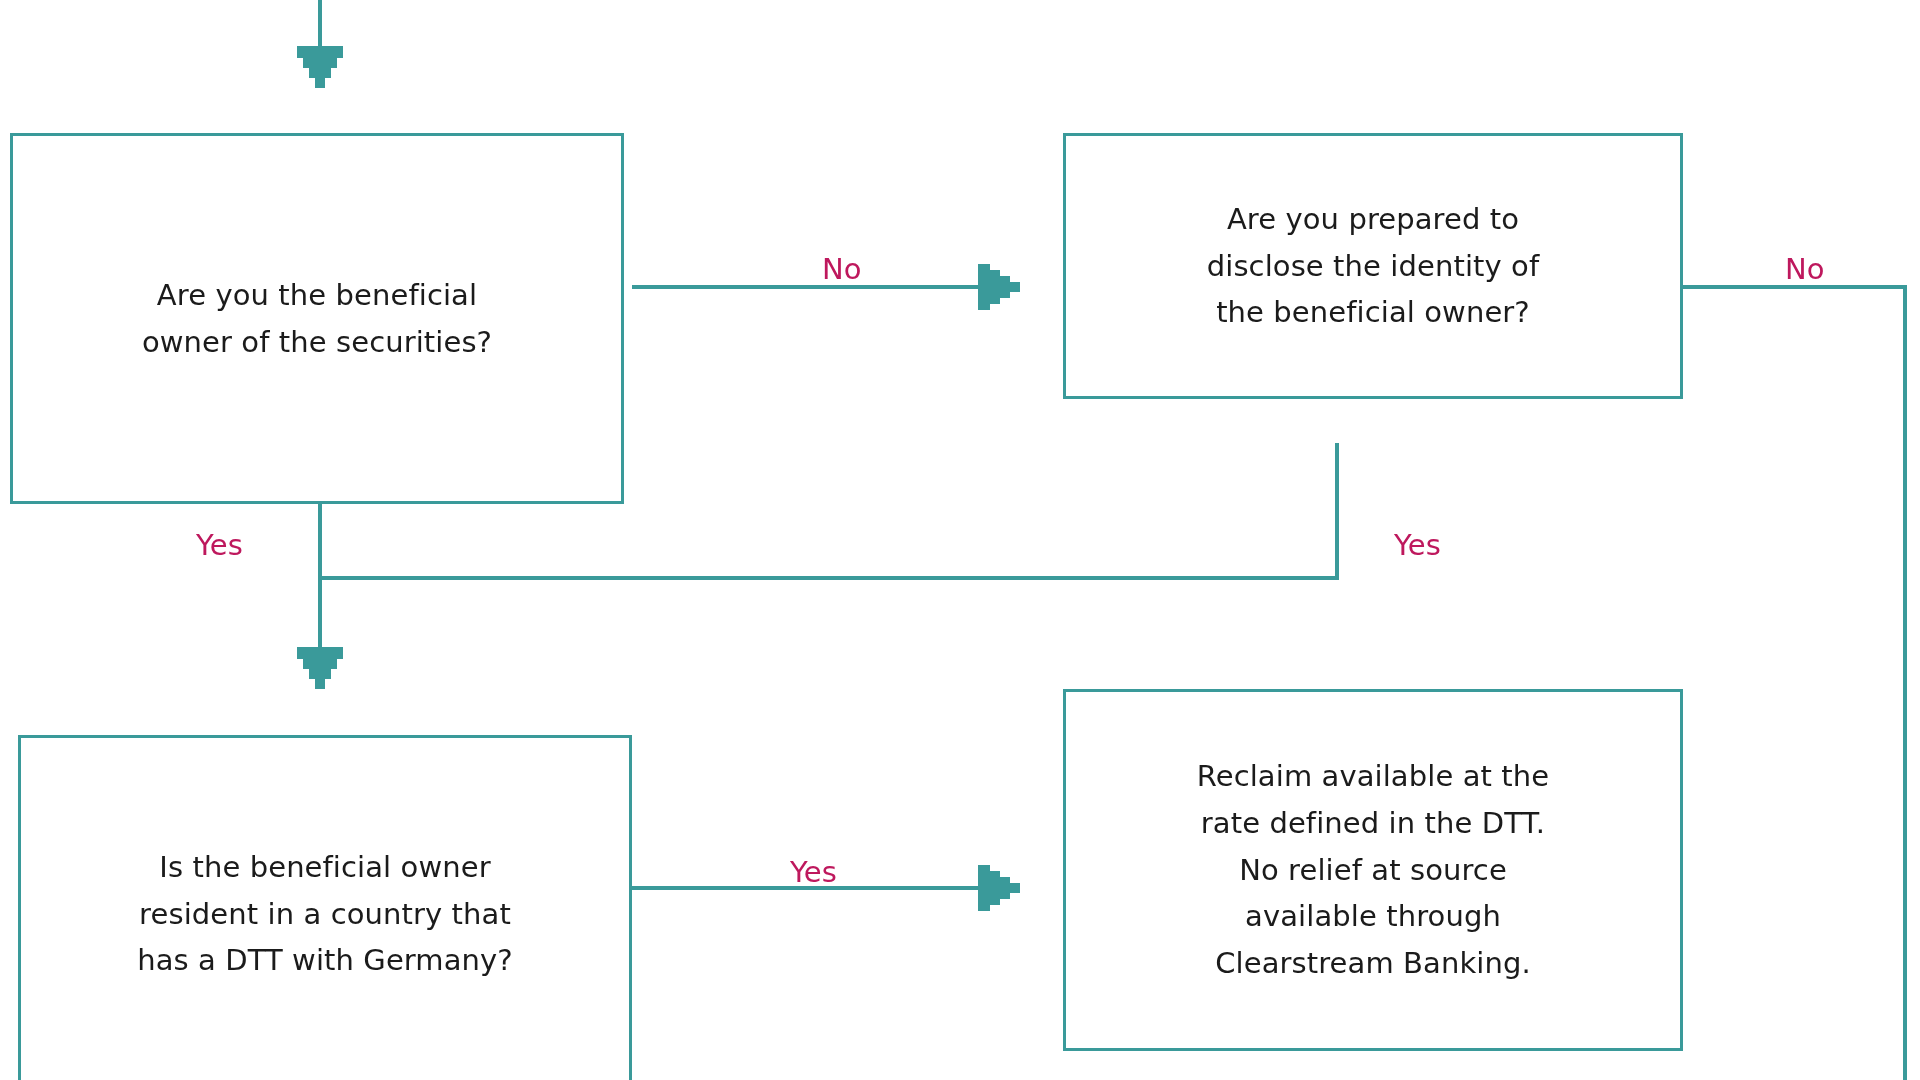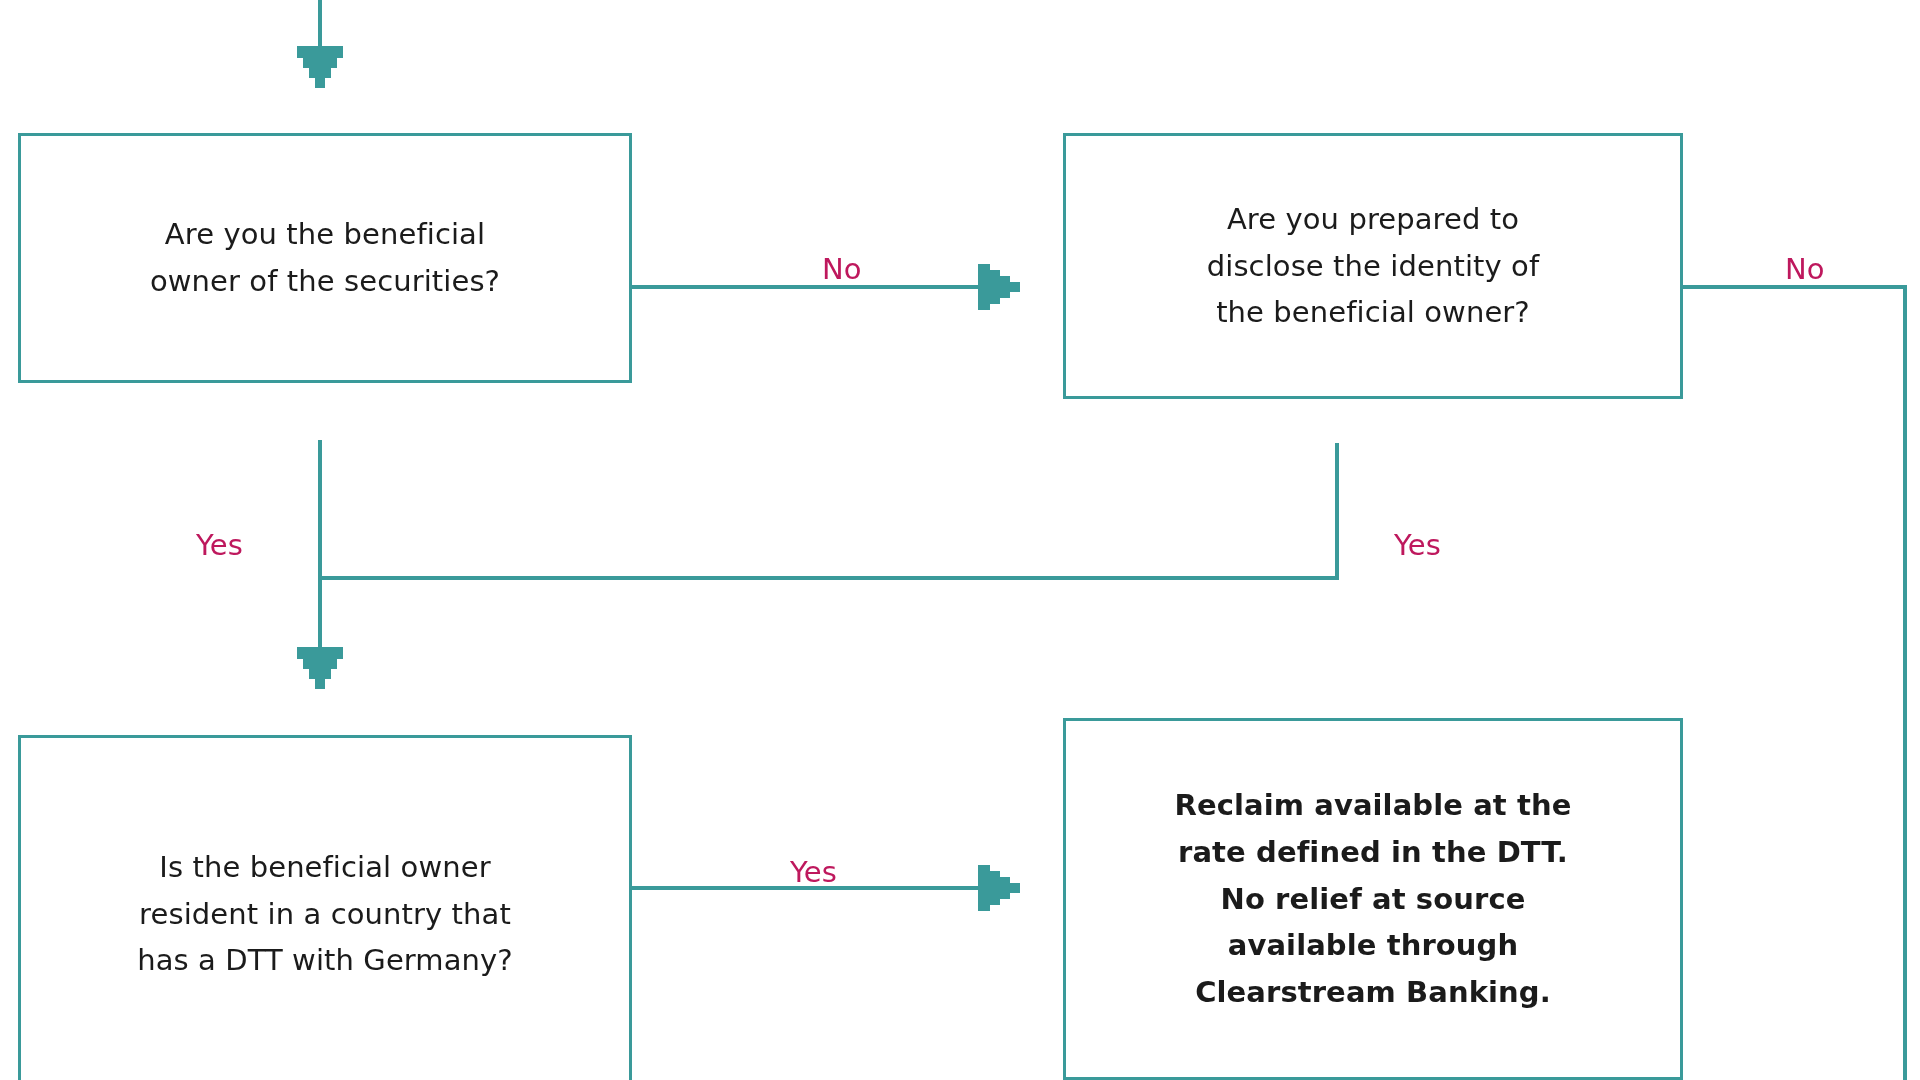--- a/index.html
+++ b/index.html
@@ -92,38 +92,38 @@
       <g>
         <polygon points="297,647 343,647 343,659 337,659 337,669 331,669 331,679 325,679 325,689 315,689 315,679 309,679 309,669 303,669 303,659 297,659"></polygon>
       </g>
 
       <g>
         <polygon points="978,865 978,911 990,911 990,905 1000,905 1000,899 1010,899 1010,893 1020,893 1020,883 1010,883 1010,877 1000,877 1000,871 990,871 990,865"></polygon>
       </g>
     </g>
   </svg>
 
-  <div class="node-box" style="left:18px; top:133px; width:614px; height:250px;">
+  <div class="node-box" style="left:10px; top:133px; width:614px; height:371px;">
     <div class="node-text">Are you the beneficial
 owner of the securities?</div>
   </div>
 
   <div class="node-box" style="left:1063px; top:133px; width:620px; height:266px;">
     <div class="node-text">Are you prepared to
 disclose the identity of
 the beneficial owner?</div>
   </div>
 
   <div class="node-box" style="left:18px; top:735px; width:614px; height:358px;">
     <div class="node-text">Is the beneficial owner
 resident in a country that
 has a DTT with Germany?</div>
   </div>
 
-  <div class="node-box" style="left:1063px; top:718px; width:620px; height:362px;font-weight:bold;">
+  <div class="node-box" style="left:1063px; top:689px; width:620px; height:362px;">
     <div class="node-text">Reclaim available at the
 rate defined in the DTT.
 No relief at source
 available through
 Clearstream Banking.</div>
   </div>
 
   <div class="edge-label" style="left:822px; top:207px;">No</div>
 
   <div class="edge-label" style="left:1785px; top:207px;">No</div>

